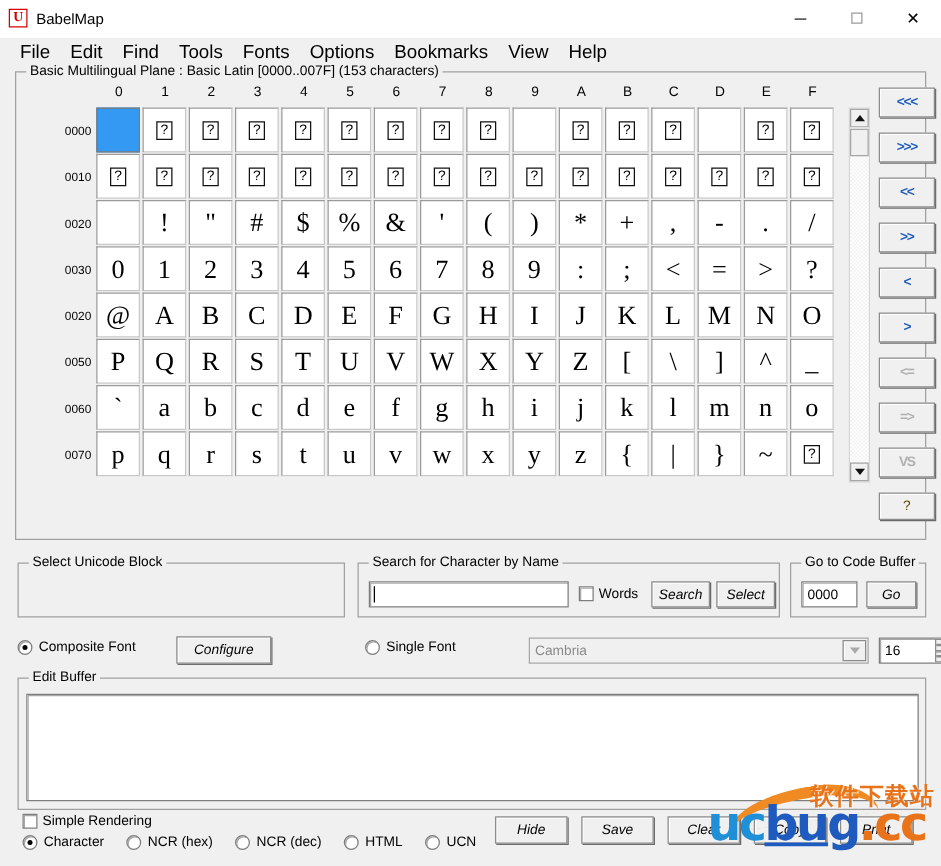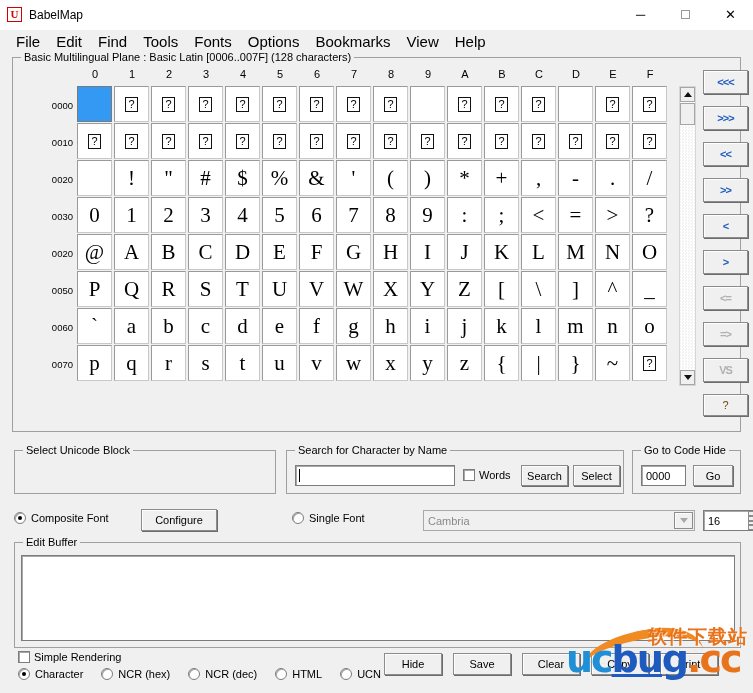--- a/index.html
+++ b/index.html
@@ -150,21 +150,21 @@
     box-shadow: inset 1px 1px 0 #a8a8a8;
     font-size:11px; padding-left:3px; display:flex; align-items:center;
   }
   #searchinput .caret { width:1px; height:13px; background:#000; }
   #wordschk { position:absolute; left:176px; top:18px; display:flex; align-items:flex-start; }
   .chkbox { width:12px; height:12px; background:#fff; border:1px solid #7c7c7c; box-shadow: inset 1px 1px 0 #a8a8a8; margin-right:4px; }
   .btn {
     background:#f0f0f0; border:1px solid #8c8c8c;
     box-shadow: inset 1px 1px 0 #fdfdfd, 1px 1px 0 #6c6c6c;
     display:flex; align-items:center; justify-content:center;
-    font-size:11px; color:#000;
+    font-size:11px; color:#000;font-style:italic;
   }
   #searchbtn { position:absolute; left:234px; top:14px; width:47px; height:21px; }
   #selectbtn { position:absolute; left:286px; top:14px; width:47px; height:21px; }
 
   
   #gotogb { left:632px; top:450px; width:109px; height:44px; }
   #cpinput {
     position:absolute; left:8px; top:14px; width:45px; height:21px;
     background:#fff; border:1px solid #7c7c7c;
     box-shadow: inset 1px 1px 0 #a8a8a8;
@@ -200,21 +200,21 @@
   #editarea {
     position:absolute; left:6px; top:12px; width:714px; height:86px;
     background:#fff; border:1px solid #7c7c7c;
     box-shadow: inset 1px 1px 0 #a8a8a8;
   }
 
   
   #simplechk { position:absolute; left:18px; top:651px; display:flex; align-items:center; font-size:11px; }
   #radiorow { position:absolute; left:18px; top:668px; display:flex; align-items:center; }
   #radiorow .rw { display:flex; align-items:center; font-size:11px; margin-right:18px; }
-  #btnrow { position:absolute; left:384px; top:653px; display:flex;align-items:flex-end; }
+  #btnrow { position:absolute; left:396px; top:653px; display:flex;align-items:flex-end; }
   #btnrow .btn { width:58px; height:22px; margin-right:11px; }
 
   
   #wm { position:absolute; left:560px; top:622px; width:190px; height:62px; pointer-events:none; }
   #wm .cn {
     position:absolute; right:2px; top:2px; font-size:19px; font-weight:bold;
     color:#e8731a; font-family:"DejaVu Sans", sans-serif; letter-spacing:1px;
     text-shadow: 1px 1px 0 rgba(255,255,255,0.7);
   }
   #wm .main {
@@ -252,21 +252,21 @@
     <div class="menuitem">Find</div>
     <div class="menuitem">Tools</div>
     <div class="menuitem">Fonts</div>
     <div class="menuitem">Options</div>
     <div class="menuitem">Bookmarks</div>
     <div class="menuitem">View</div>
     <div class="menuitem">Help</div>
   </div>
 
 <div class="gb" id="charpanel">
-  <div class="gbl">Basic Multilingual Plane : Basic Latin [0006..007F] (128 characters)</div>
+  <div class="gbl">Basic Multilingual Plane : Basic Latin [0000..007F] (153 characters)</div>
   <div id="colhdr">
       <div style="left: 0px;">0</div>
       <div style="left: 37px;">1</div>
       <div style="left: 74px;">2</div>
       <div style="left: 111px;">3</div>
       <div style="left: 148px;">4</div>
       <div style="left: 185px;">5</div>
       <div style="left: 222px;">6</div>
       <div style="left: 259px;">7</div>
       <div style="left: 296px;">8</div>
@@ -709,21 +709,21 @@
   </div>
   <div id="wordschk">
     <div class="chkbox"></div>
     <span>Words</span>
   </div>
   <div class="btn" id="searchbtn">Search</div>
   <div class="btn" id="selectbtn">Select</div>
 </div>
 
 <div class="gb" id="gotogb">
-  <div class="gbl">Go to Code Hide</div>
+  <div class="gbl">Go to Code Buffer</div>
   <div id="cpinput">0000</div>
   <div class="btn" id="gobtn">Go</div>
 </div>
 
 <div id="fontrow">
   <div class="rwrap" style="left:0;">
     <span class="radio on"></span>
     <span>Composite Font</span>
   </div>
   <div class="btn" id="configbtn">Configure</div>

